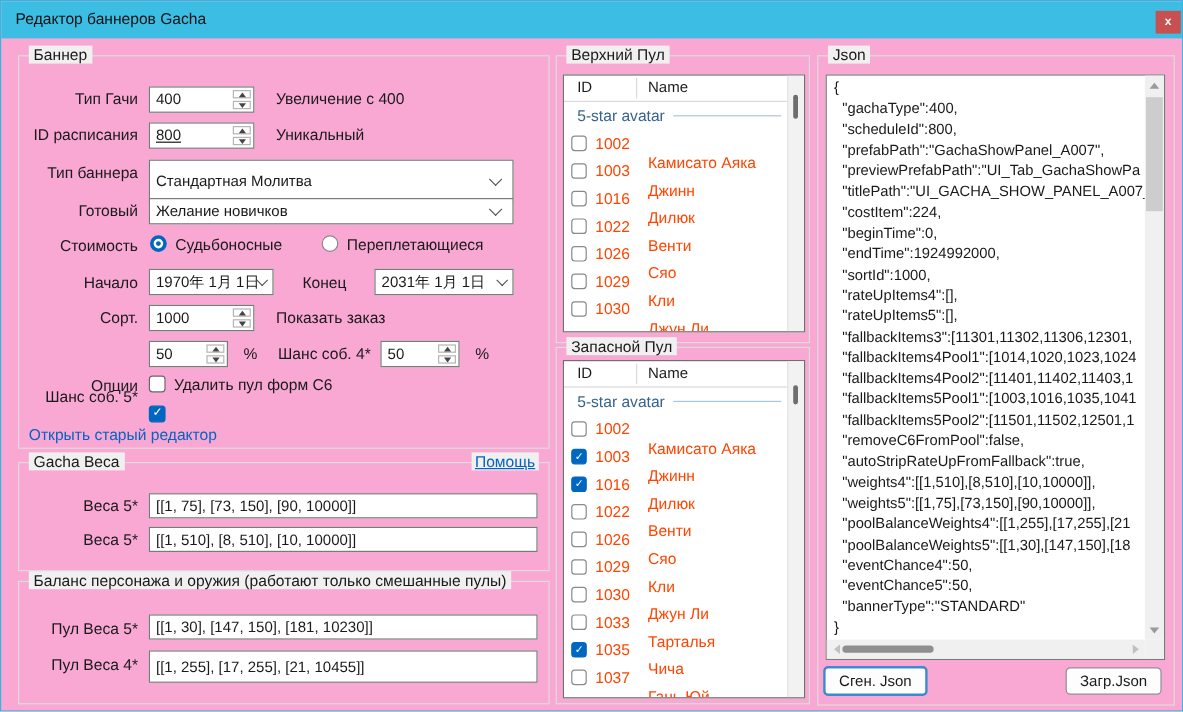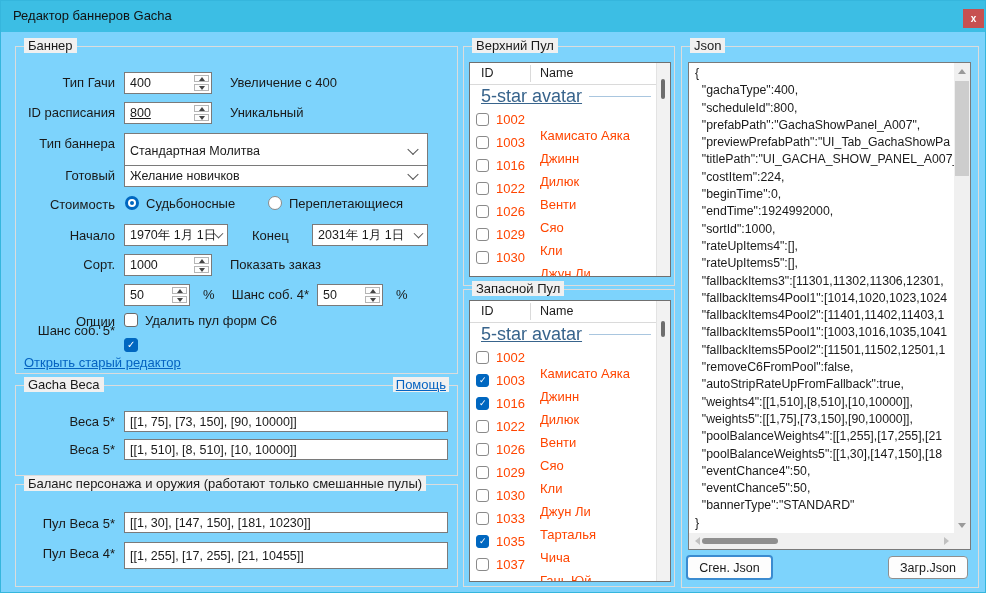--- a/index.html
+++ b/index.html
@@ -1,16 +1,16 @@
 <!DOCTYPE html>
 <html><head>
 <meta charset="utf-8">
 <style>
   html,body{margin:0;padding:0;background:#d8d8d8;}
-  .window{position:relative;width:986px;height:593px;background:#7dd3fc;
+  .window{position:relative;width:986px;height:593px;background:#f9a8d4;
     font-family:"Liberation Sans","DejaVu Sans",sans-serif;font-size:12.5px;color:#1a1a1a;
     border:1px solid #35b6dd;box-sizing:border-box;overflow:hidden;}
   .titlebar{position:absolute;left:0;top:0;right:0;height:31px;background:#3cbee4;}
   .title{position:absolute;left:12px;top:7px;font-size:13px;color:#111;white-space:nowrap;}
   .close-btn{position:absolute;right:1px;top:8px;width:21px;height:19px;background:#c75050;
     color:#fff;display:flex;align-items:center;justify-content:center;font-size:10px;font-weight:bold;}
   .group{position:absolute;border:1px solid #dcdcdc;}
   .glabel{position:absolute;top:-9px;left:8px;background:#f0f0f0;padding:0 4px;font-size:13px;white-space:nowrap;}
   .lbl{position:absolute;text-align:right;font-size:13px;white-space:nowrap;}
   .hint{position:absolute;font-size:13px;white-space:nowrap;}
@@ -24,31 +24,31 @@
   .chev{position:absolute;right:10px;top:50%;width:7px;height:7px;border-right:1.5px solid #555;
     border-bottom:1.5px solid #555;transform:translateY(-70%) rotate(45deg);}
   .chev.small{right:5px;width:6px;height:6px;}
   .radio{position:absolute;width:14px;height:14px;border-radius:50%;border:1px solid #8a8a8a;background:#fff;box-sizing:border-box;}
   .radio.on{border:3.5px solid #0067c0;}
   .radio.on:after{content:"";position:absolute;left:50%;top:50%;width:4px;height:4px;margin:-2px 0 0 -2px;border-radius:50%;background:#0067c0;}
   .rlabel,.cblabel{position:absolute;font-size:13px;white-space:nowrap;}
   .cbx{position:absolute;width:14px;height:14px;border:1px solid #6a6a6a;border-radius:3px;background:#fff;box-sizing:border-box;}
   .cbx.on{background:#0067c0;border-color:#0067c0;}
   .cbx.on:after{content:"✓";color:#fff;font-size:10px;position:absolute;left:2px;top:0px;line-height:12px;}
-  .link{position:absolute;color:#0563c1;text-decoration:underline;font-size:13px;white-space:nowrap;}
+  .link{position:absolute;color:#0563c1;font-size:13px;white-space:nowrap;}
   .glink{position:absolute;top:-9px;background:#f0f0f0;padding:0 3px;color:#0563c1;text-decoration:underline;font-size:13px;white-space:nowrap;}
   
   .list{position:absolute;background:#fff;border:1px solid #707070;overflow:hidden;}
   .lhead{position:relative;height:21px;border-bottom:1px solid #dadada;margin-right:13px;}
   .lhead .h1{position:absolute;left:11px;top:3px;font-size:12.5px;}
   .lhead .h2{position:absolute;left:70px;top:3px;font-size:12.5px;}
   .lhead .vd{position:absolute;left:60px;top:2px;bottom:2px;width:1px;background:#dadada;}
   .lbody{position:absolute;left:0;top:22px;right:0;bottom:0;overflow:hidden;}
   .lsec{display:flex;align-items:center;height:23px;margin-right:13px;}
-  .lsec span{margin-left:11px;color:#38648c;font-size:18px;white-space:nowrap;text-decoration:underline;}
+  .lsec span{margin-left:11px;color:#38648c;font-size:13px;white-space:nowrap;}
   .lsec i{flex:1;height:1px;background:#a9c6df;margin:0 6px 0 7px;}
   .lrow{display:flex;align-items:center;height:23px;margin-right:13px;}
   .lcb{margin-left:6px;width:13px;height:13px;border:1px solid #8a8a8a;border-radius:3px;background:#fff;box-sizing:border-box;position:relative;flex:none;}
   .lcb.on{background:#0067c0;border-color:#0067c0;}
   .lcb.on:after{content:"✓";color:#fff;font-size:9px;position:absolute;left:2px;top:0;line-height:11px;}
   .lid{margin-left:7px;width:37px;color:#ff4500;font-size:13px;flex:none;}
   .lnm{margin-left:7px;color:#ff4500;font-size:13px;white-space:nowrap;margin-top:31px;}
   .lscroll{position:absolute;top:0;right:0;bottom:0;width:13px;background:#f2f2f2;border-left:1px solid #e3e3e3;}
   .lthumb{position:absolute;left:4px;width:4px;background:#6e6e6e;border-radius:2px;}
   

